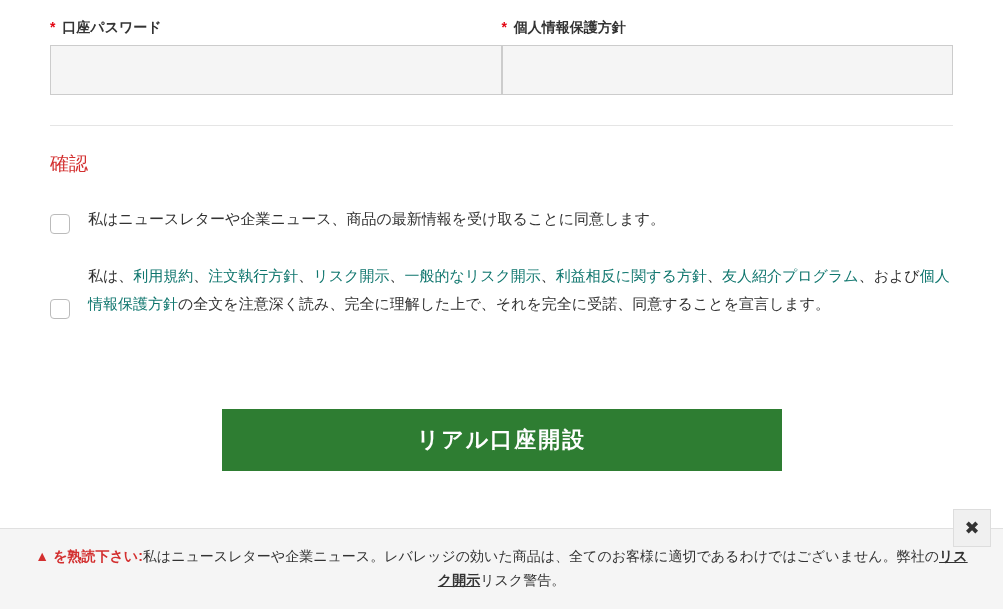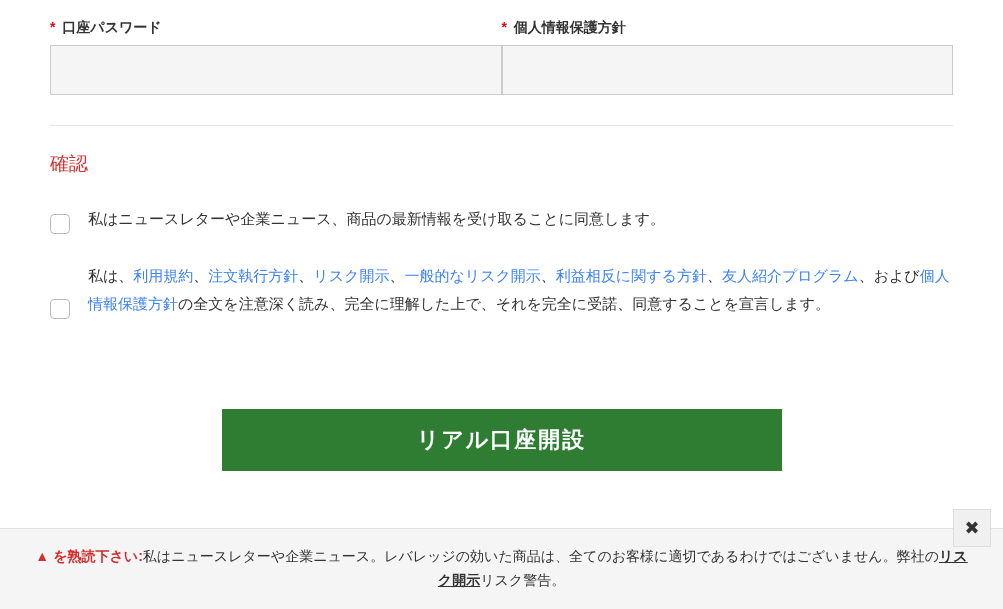--- a/index.html
+++ b/index.html
@@ -63,21 +63,21 @@
   border-radius: 4px;
   flex-shrink: 0;
   margin-top: 1px;
   cursor: pointer;
 }
 .checkbox-text {
   line-height: 1.9;
   font-size: 15px;
 }
 .link {
-  color: #3b82f6;
+  color: #0f766e;
   cursor: pointer;
 }
 .sep {
   color: #333;
 }
 .submit-wrap {
   text-align: center;
   margin-top: 90px;
 }
 .submit-btn {

